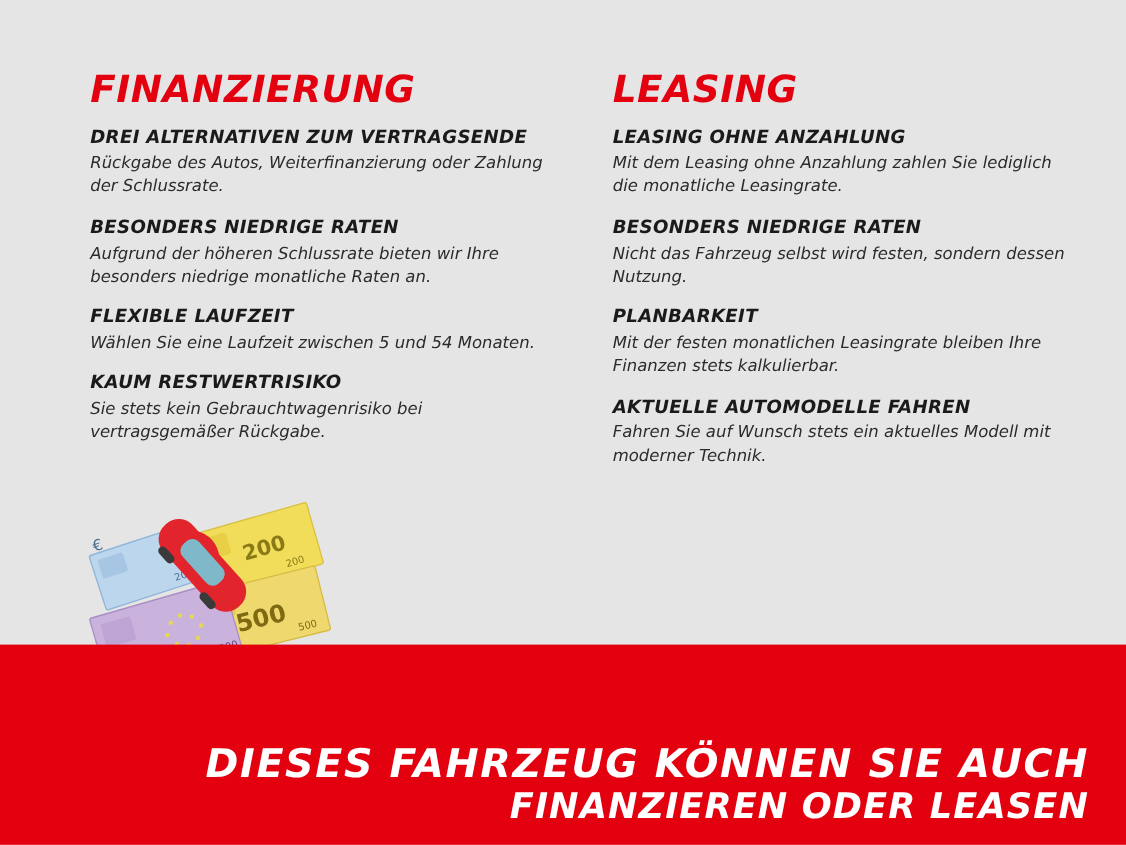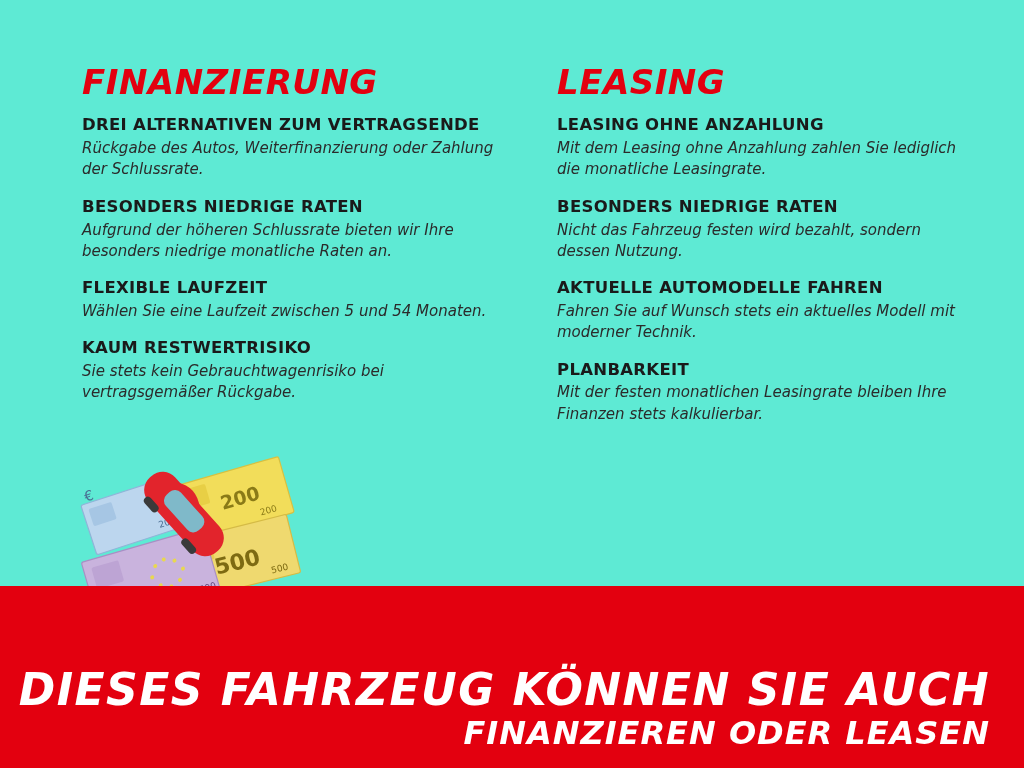--- a/index.html
+++ b/index.html
@@ -11,21 +11,21 @@
     height: 768px;
     background: #ffffff;
     font-family: "DejaVu Sans", sans-serif;
     overflow: hidden;
     position: relative;
   }
 
   .page {
     position: absolute;
     inset: 0;
-    background: #5eead4;
+    background: #e5e5e5;
   }
 
   
   .banner {
     position: absolute;
     left: 0;
     right: 0;
     bottom: 0;
     height: 182px;
     background: #e3000f;
@@ -35,21 +35,21 @@
     position: absolute;
     right: 34px;
     bottom: 16px;
     text-align: right;
     color: #ffffff;
   }
   .banner-line1 {
     font-family: "DejaVu Sans", sans-serif;
     font-weight: bold;
     font-style: italic;
-    font-size: 44px;
+    font-size: 36px;
     letter-spacing: 1.5px;
     line-height: 1.1;
     text-transform: uppercase;
     white-space: nowrap;
   }
   .banner-line2 {
     font-family: "DejaVu Sans", sans-serif;
     font-weight: bold;
     font-style: italic;
     font-size: 32px;
@@ -88,20 +88,21 @@
     line-height: 1.1;
   }
 
   .block { margin-bottom: 16px; }
   .block:last-child { margin-bottom: 12px; }
 
   .block-title {
     color: #1a1a1a;
     font-family: "DejaVu Sans", sans-serif;
     font-weight: bold;
+    font-style: italic;
     font-size: 16.5px;
     letter-spacing: 0.3px;
     text-transform: uppercase;
     margin: 0 0 3px 0;
     line-height: 1.2;
   }
   .block-text {
     color: #2b2b2b;
     font-family: "DejaVu Sans", sans-serif;
     font-style: italic;
@@ -154,31 +155,31 @@
     <div class="col col-right">
       <h1 class="col-title">Leasing</h1>
 
       <div class="block">
         <h2 class="block-title">Leasing ohne Anzahlung</h2>
         <p class="block-text">Mit dem Leasing ohne Anzahlung zahlen Sie lediglich die monatliche Leasingrate.</p>
       </div>
 
       <div class="block">
         <h2 class="block-title">Besonders niedrige Raten</h2>
-        <p class="block-text">Nicht das Fahrzeug festen wird bezahlt, sondern dessen Nutzung.</p>
+        <p class="block-text">Nicht das Fahrzeug selbst wird festen, sondern dessen Nutzung.</p>
+      </div>
+
+      <div class="block">
+        <h2 class="block-title">Planbarkeit</h2>
+        <p class="block-text">Mit der festen monatlichen Leasingrate bleiben Ihre Finanzen stets kalkulierbar.</p>
       </div>
 
       <div class="block">
         <h2 class="block-title">Aktuelle Automodelle fahren</h2>
         <p class="block-text">Fahren Sie auf Wunsch stets ein aktuelles Modell mit moderner Technik.</p>
-      </div>
-
-      <div class="block">
-        <h2 class="block-title">Planbarkeit</h2>
-        <p class="block-text">Mit der festen monatlichen Leasingrate bleiben Ihre Finanzen stets kalkulierbar.</p>
       </div>
     </div>
   </div>
 
   <div class="illustration">
     <svg width="230" height="185" viewBox="0 0 230 185" xmlns="http://www.w3.org/2000/svg">
 
       <g transform="rotate(-16 150 55)">
         <rect x="108" y="22" width="110" height="58" rx="2" fill="#f2dd5a" stroke="#d8c040" stroke-width="1.2"></rect>
         <rect x="114" y="28" width="26" height="20" rx="2" fill="#e8cf45"></rect>

